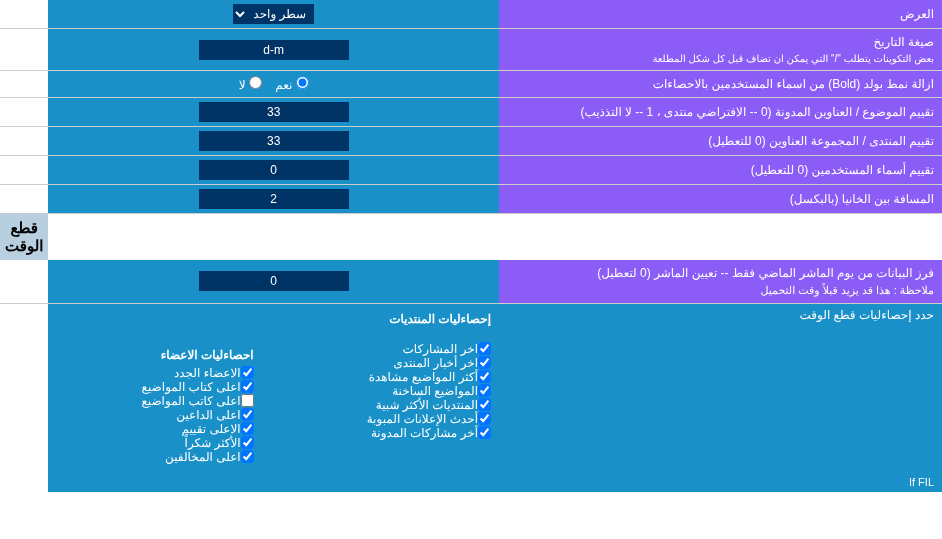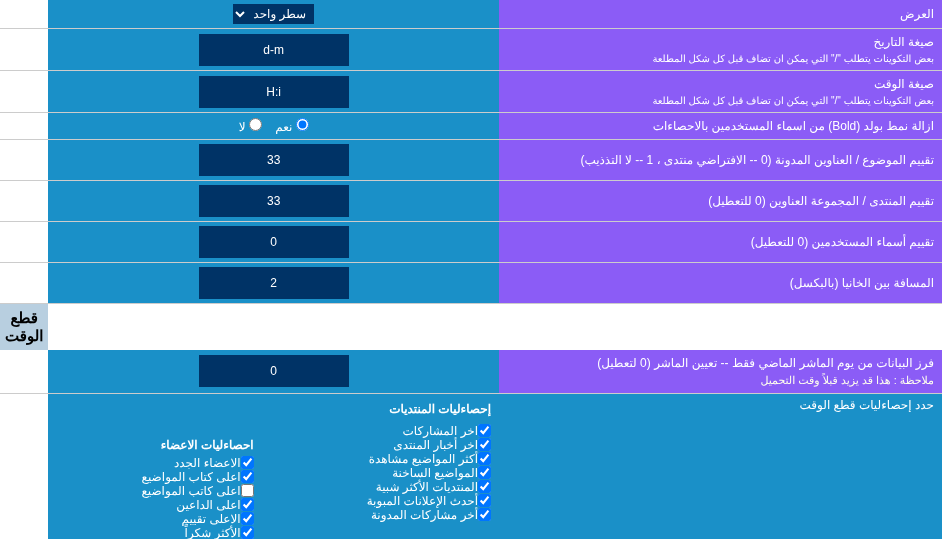--- a/index.html
+++ b/index.html
@@ -36,21 +36,21 @@
       padding: 4px 8px;
       text-align: center;
       vertical-align: middle;
       width: 50%;
     }
 
     .input-box {
       background: #003366;
       color: #fff;
       border: none;
-      padding: 9px 6px;
+      padding: 3px 6px;
       text-align: center;
       font-size: 12px;
       width: 150px;
       direction: ltr;
     }
 
     .radio-label {
       color: #fff;
       margin: 0 5px;
       font-size: 12px;
@@ -111,29 +111,20 @@
   <tr class="row-item">
     <td class="label-cell">
       <div>صيغة التاريخ</div>
       <div style="font-size:10px;">بعض التكوينات يتطلب "/" التي يمكن ان تضاف قبل كل شكل المطلعة</div>
     </td>
     <td class="input-cell">
       <input type="text" class="input-box" value="d-m" style="">
     </td>
   </tr>
 
-  <tr class="row-item">
-    <td class="label-cell">
-      <div>صيغة الوقت</div>
-      <div style="font-size:10px;">بعض التكوينات يتطلب "/" التي يمكن ان تضاف قبل كل شكل المطلعة</div>
-    </td>
-    <td class="input-cell">
-      <input type="text" class="input-box" value="H:i" style="">
-    </td>
-  </tr>
 
   <tr class="row-item">
     <td class="label-cell">
       <span>ازالة نمط بولد (Bold) من اسماء المستخدمين بالاحصاءات</span>
     </td>
     <td class="input-cell">
       <label class="radio-label">
         <input type="radio" name="bold_remove" checked="" style=""> نعم
       </label>
       <label class="radio-label">
@@ -199,21 +190,21 @@
 
   <tr>
     <td class="stats-header">
       <span>حدد إحصاءليات قطع الوقت</span>
     </td>
     <td colspan="1" style="background:#1a90c8; padding:8px;">
 
       <div style="display:flex; gap:40px; direction:rtl;">
 
         <div style="flex:1;">
-          <div style="color:#fff; font-weight:bold; margin-bottom:8px;">إحصاءليات المنتديات</div>
+          <div style="color:#fff; font-weight:bold; margin-bottom:16px;">إحصاءليات المنتديات</div>
           <div class="checkbox-item">
             <input type="checkbox" checked="" style="">
             <span>اخر المشاركات</span>
           </div>
           <div class="checkbox-item">
             <input type="checkbox" checked="" style="">
             <span>اخر أخبار المنتدى</span>
           </div>
           <div class="checkbox-item">
             <input type="checkbox" checked="" style="">

